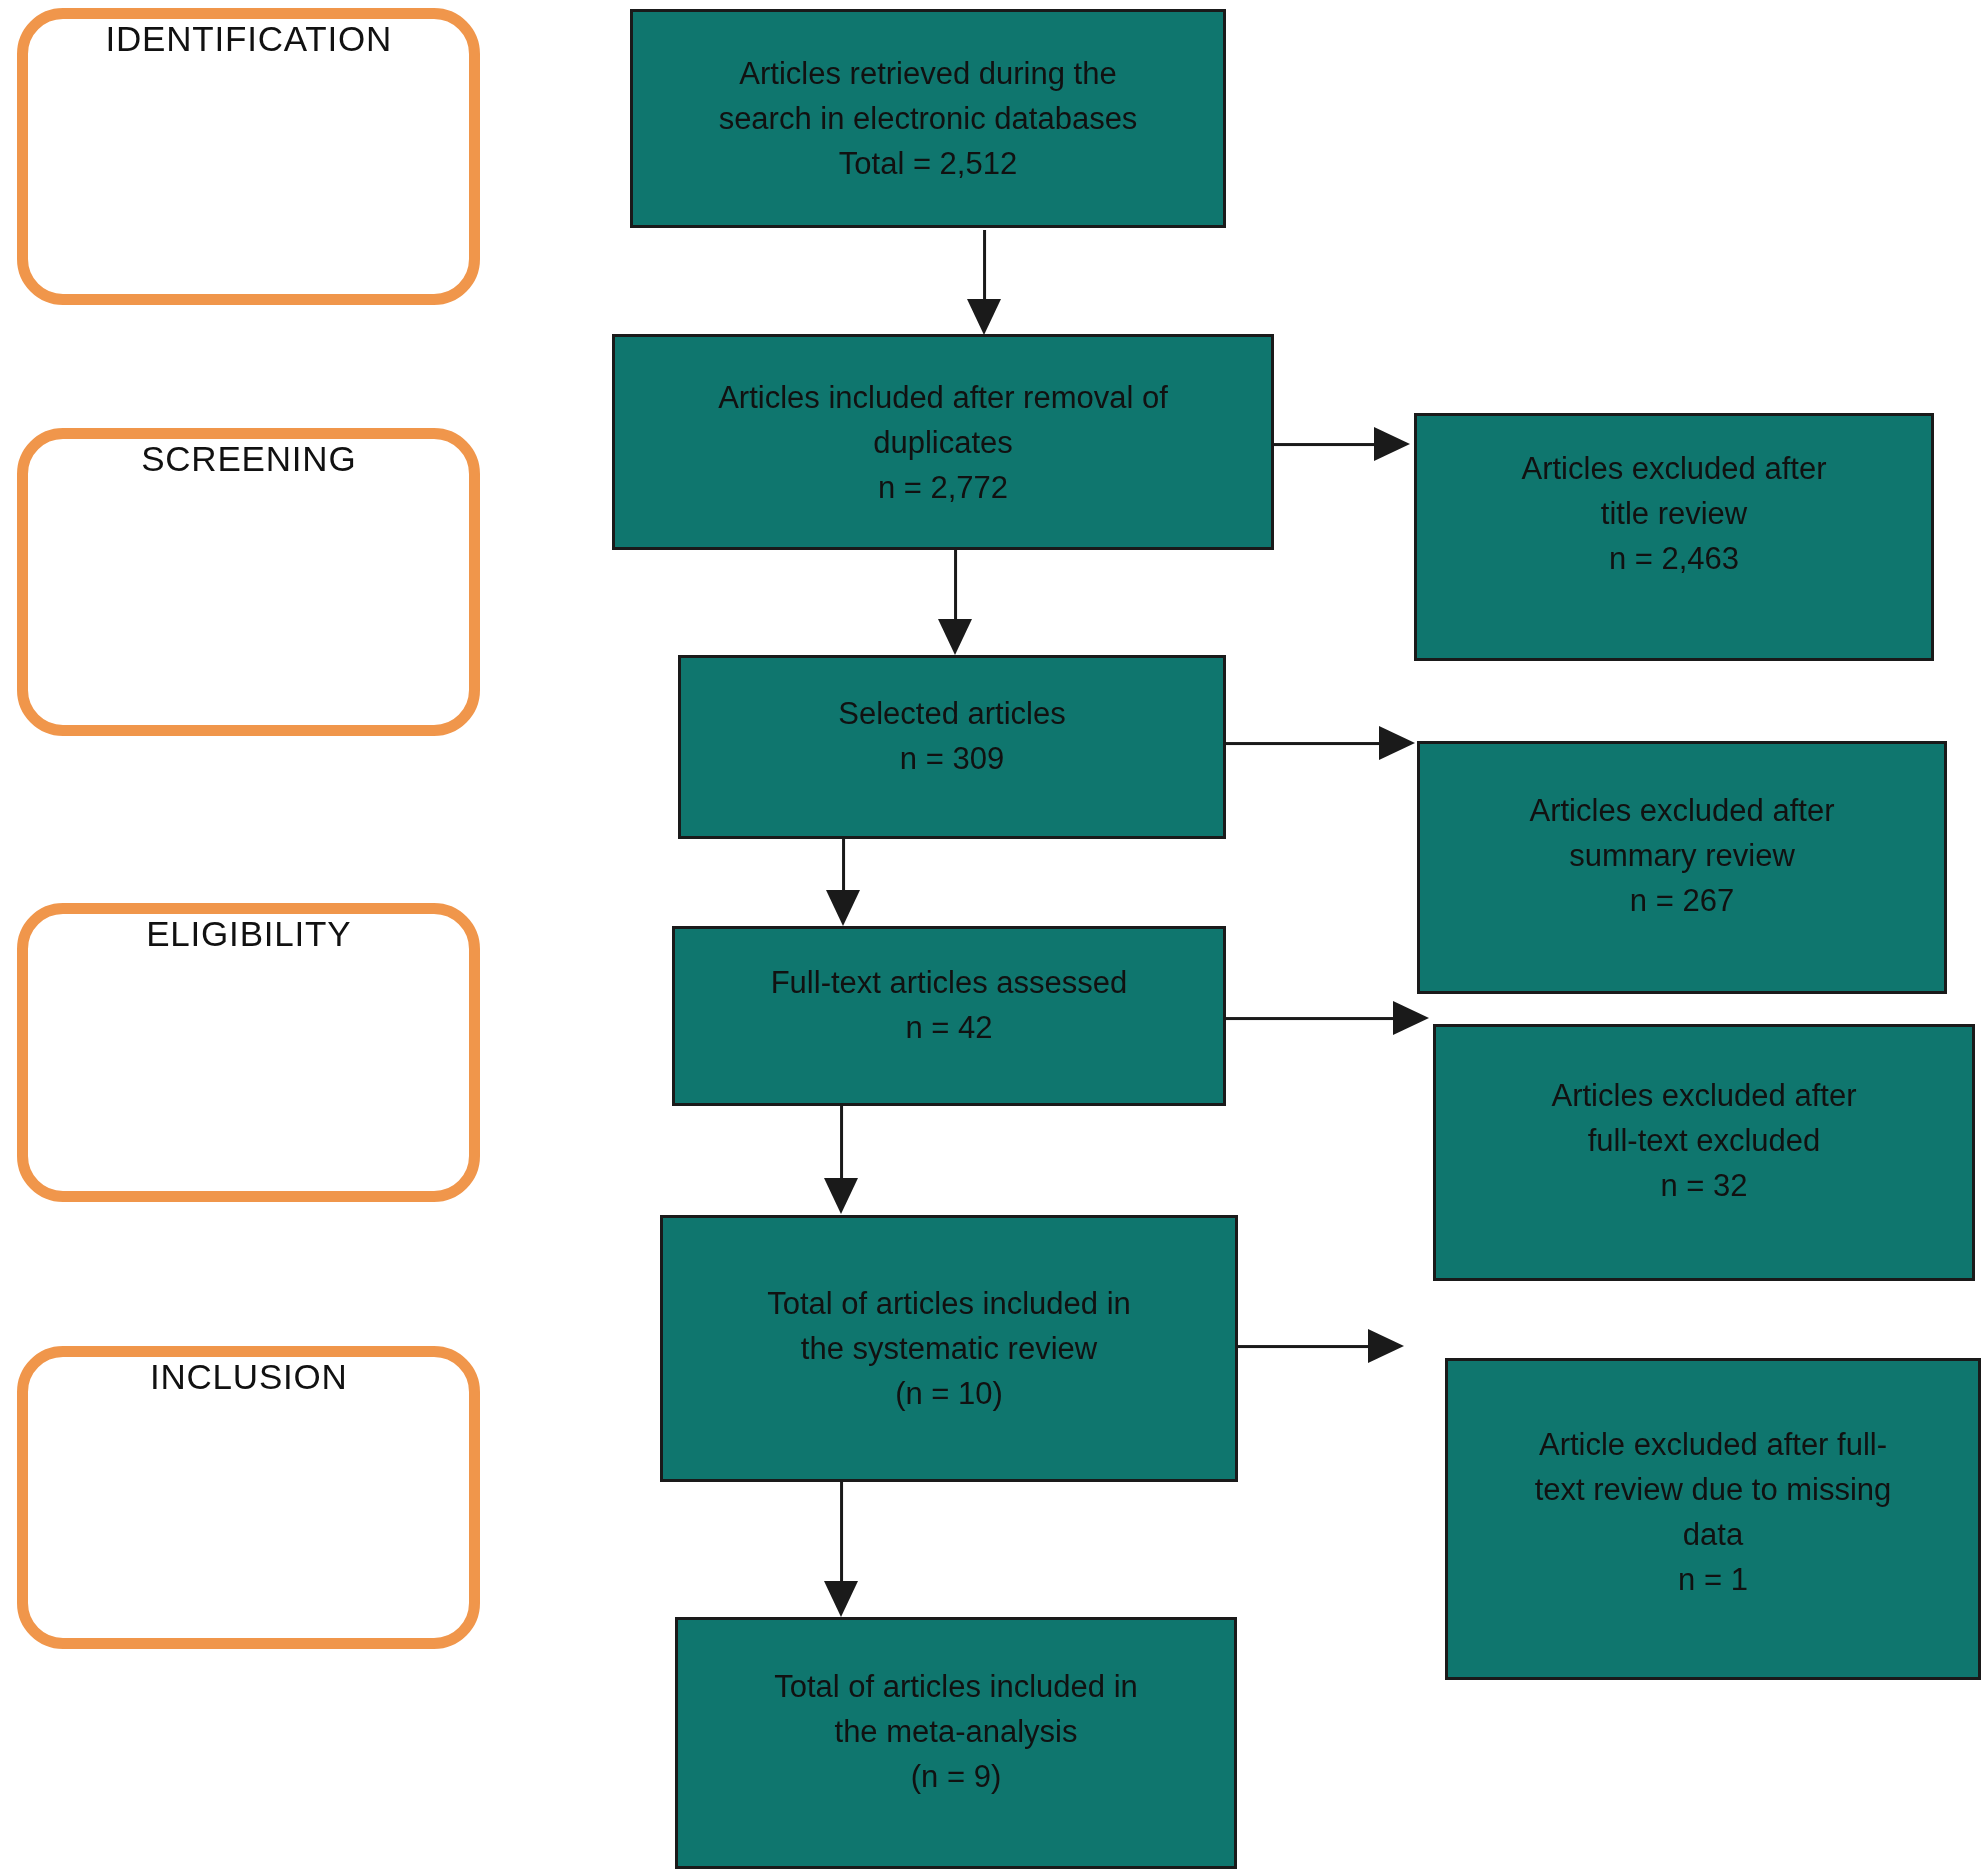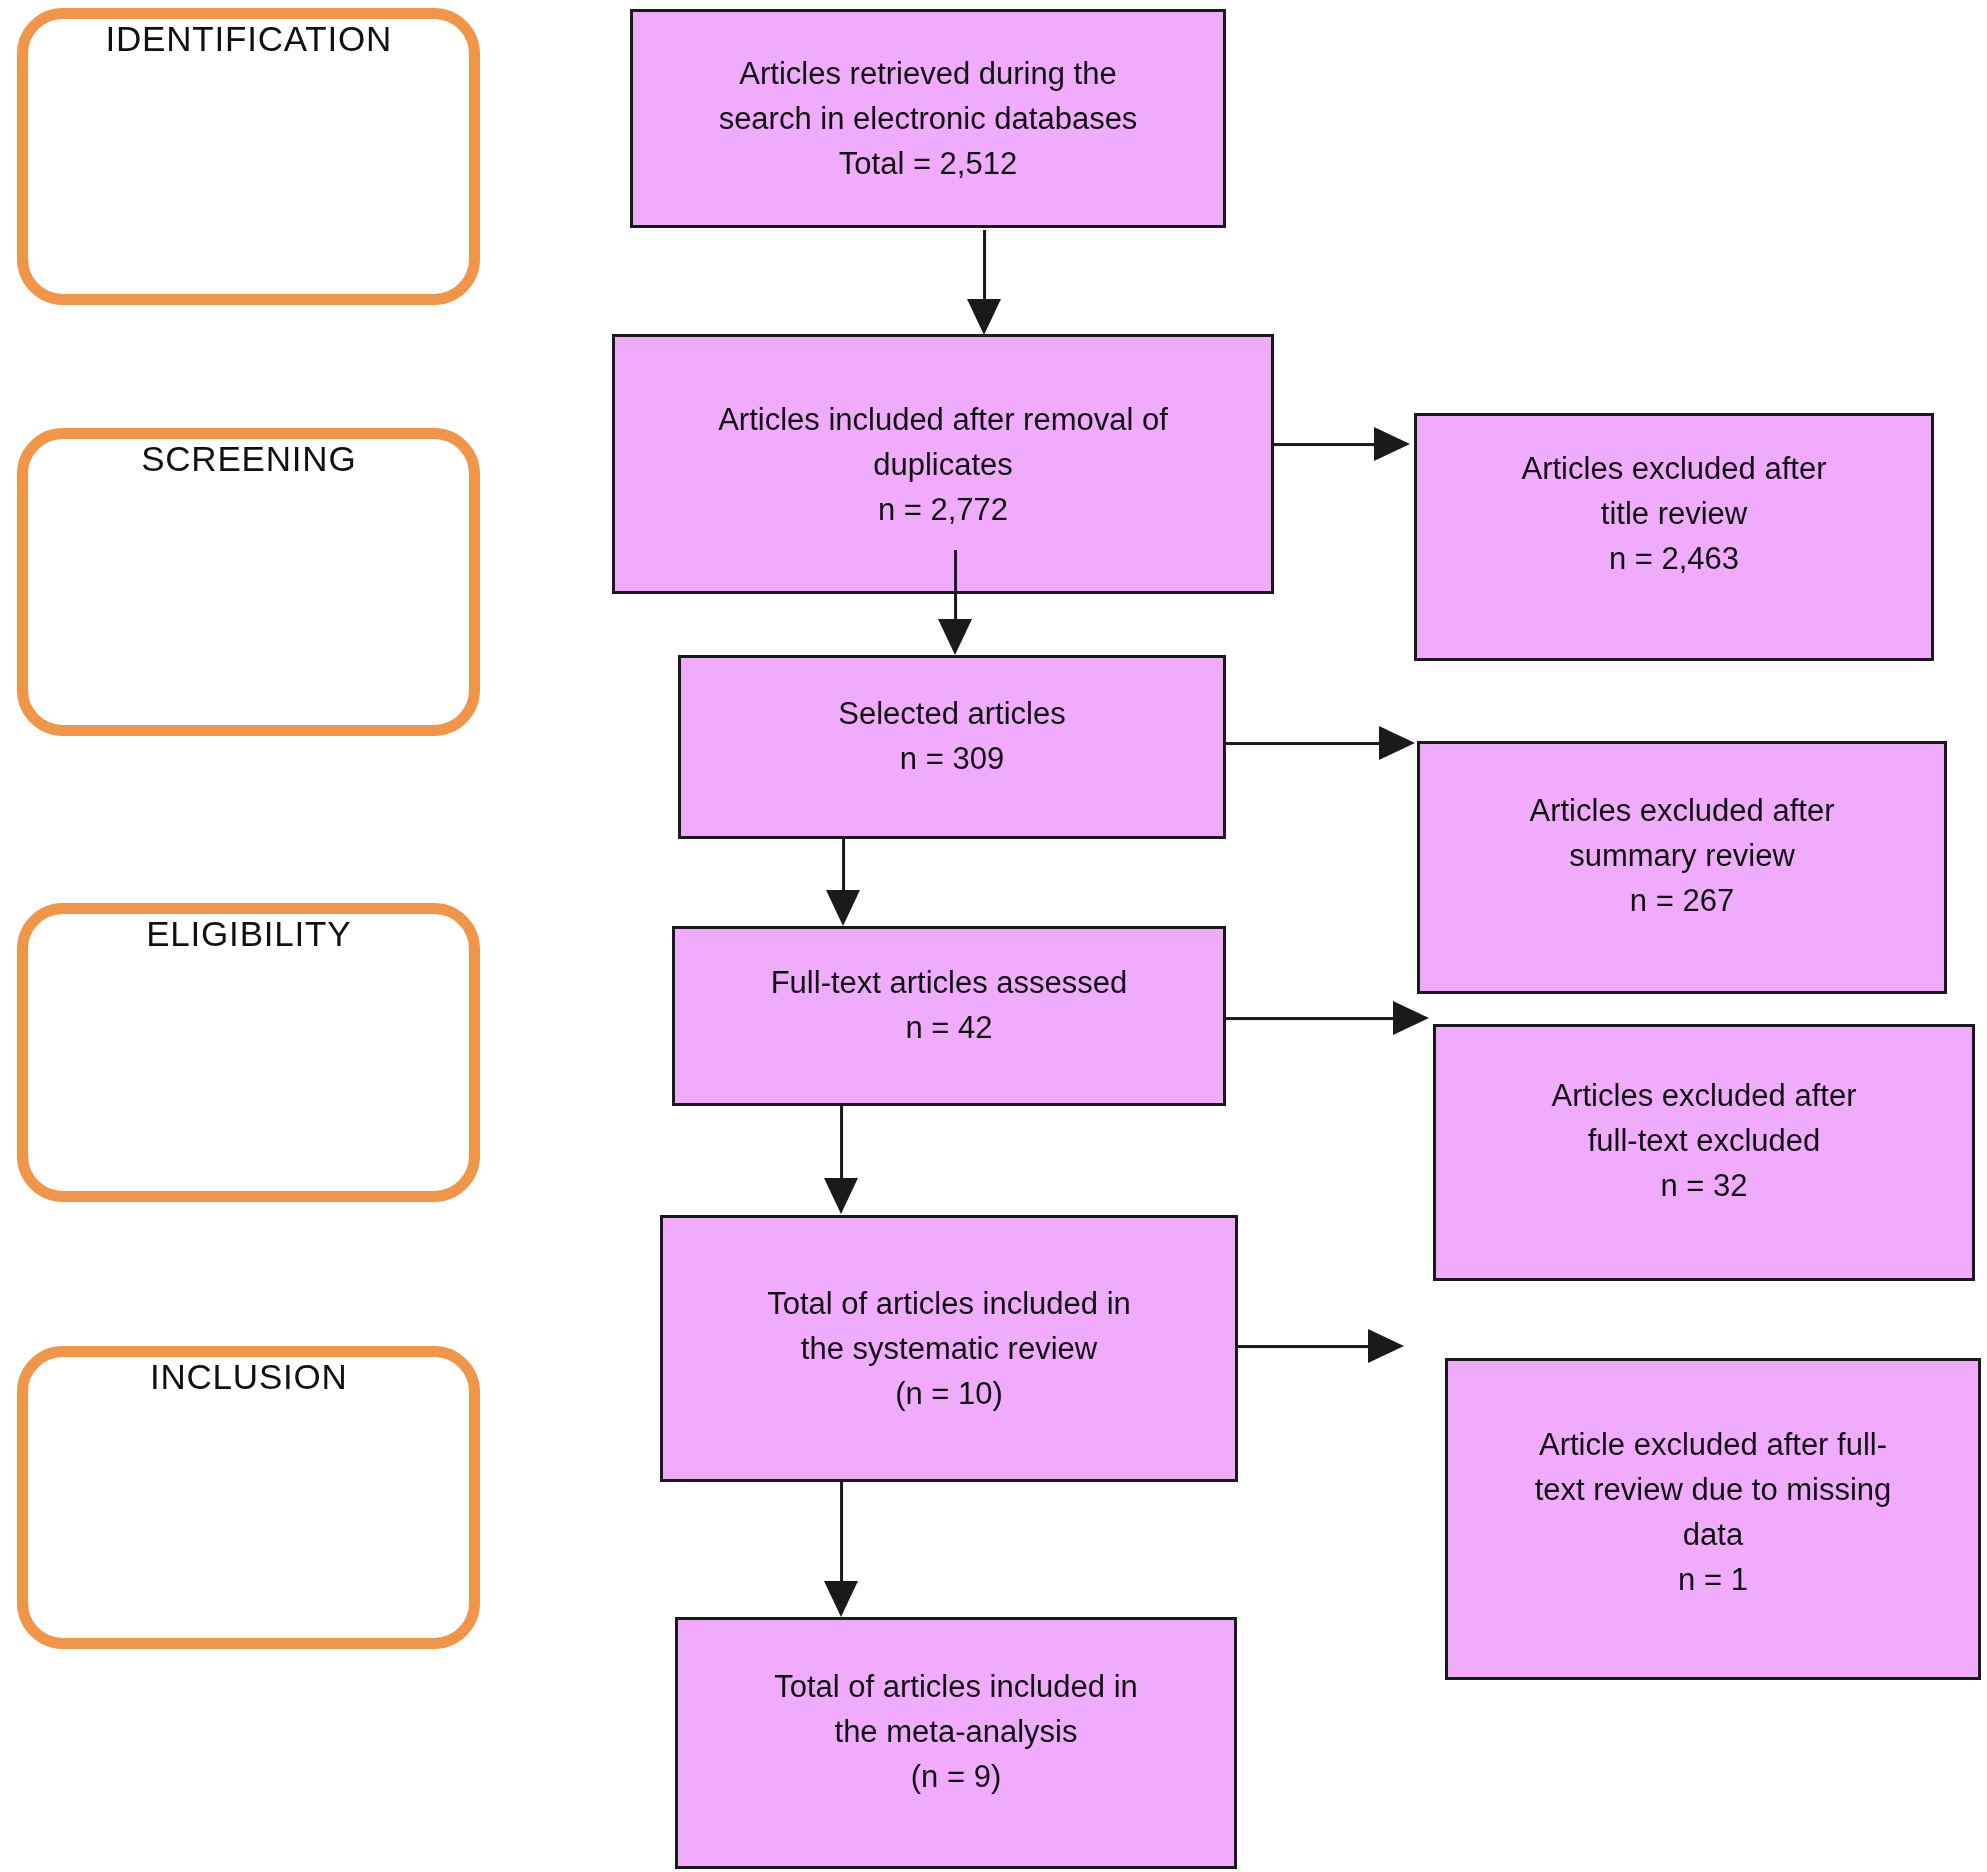--- a/index.html
+++ b/index.html
@@ -36,32 +36,32 @@
   }
   #s1 { top: 7.9px;   height: 297px; }
   #s2 { top: 428px;  height: 308px; }
   #s3 { top: 903px; height: 299px; }
   #s4 { top: 1346px; height: 303px; }
 
   
   .fbox, .ebox {
     position: absolute;
     border: 3.9px solid #1a1a1a;
-    background: #f0abfc;
+    background: #0f766e;
     box-sizing: border-box;
     display: flex;
     flex-direction: column;
     justify-content: center;
     align-items: center;
     text-align: center;
     font-size: 31px;
     line-height: 45px;
   }
   #b1 { left: 630px;  top: 9.4px;   width: 596px; height: 219px; }
-  #b2 { left: 612px;  top: 334px;  width: 662px; height: 260px; }
+  #b2 { left: 612px;  top: 334px;  width: 662px; height: 216px; }
   #b3 { left: 678px;  top: 655px;  width: 548px; height: 184px; padding-bottom: 22px; }
   #b4 { left: 672px;  top: 926px; width: 554px; height: 180px; padding-bottom: 23px; }
   #b5 { left: 660px;  top: 1215px; width: 578px; height: 267px; }
   #b6 { left: 675px;  top: 1617px; width: 562px; height: 252px; padding-bottom: 23.6px; }
 
   #r1 { left: 1414px; top: 413px;  width: 520px; height: 248px; padding-bottom: 47px; }
   #r2 { left: 1417px; top: 741px;  width: 530px; height: 253px; padding-bottom: 23.6px; }
   #r3 { left: 1433px; top: 1024px; width: 542px; height: 257px; padding-bottom: 23.6px; }
   #r4 { left: 1445px; top: 1358px; width: 536px; height: 322px; padding-bottom: 15px; }
 

